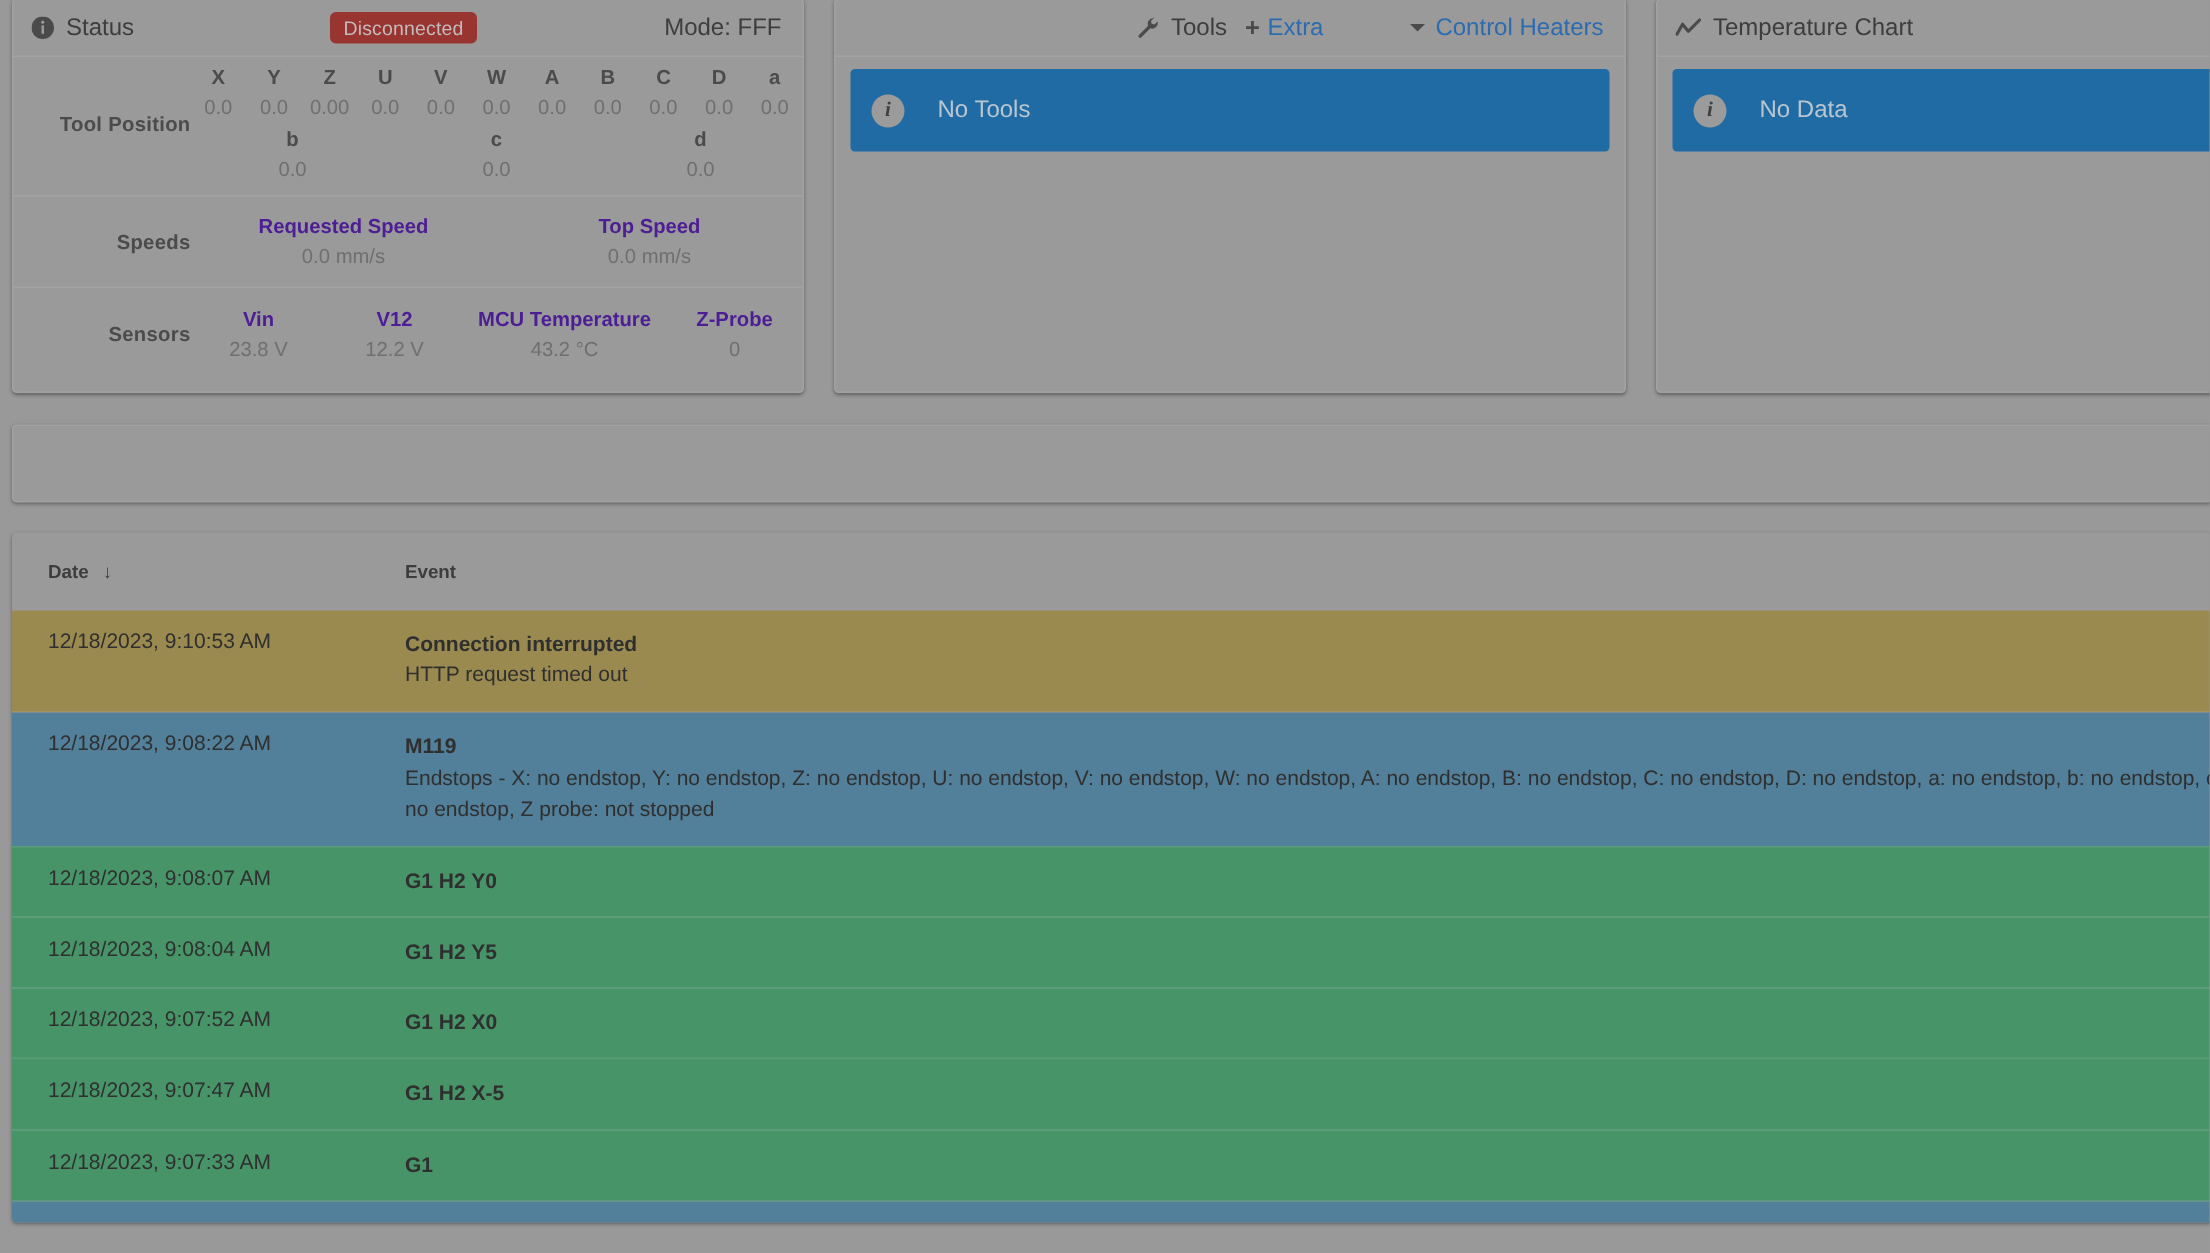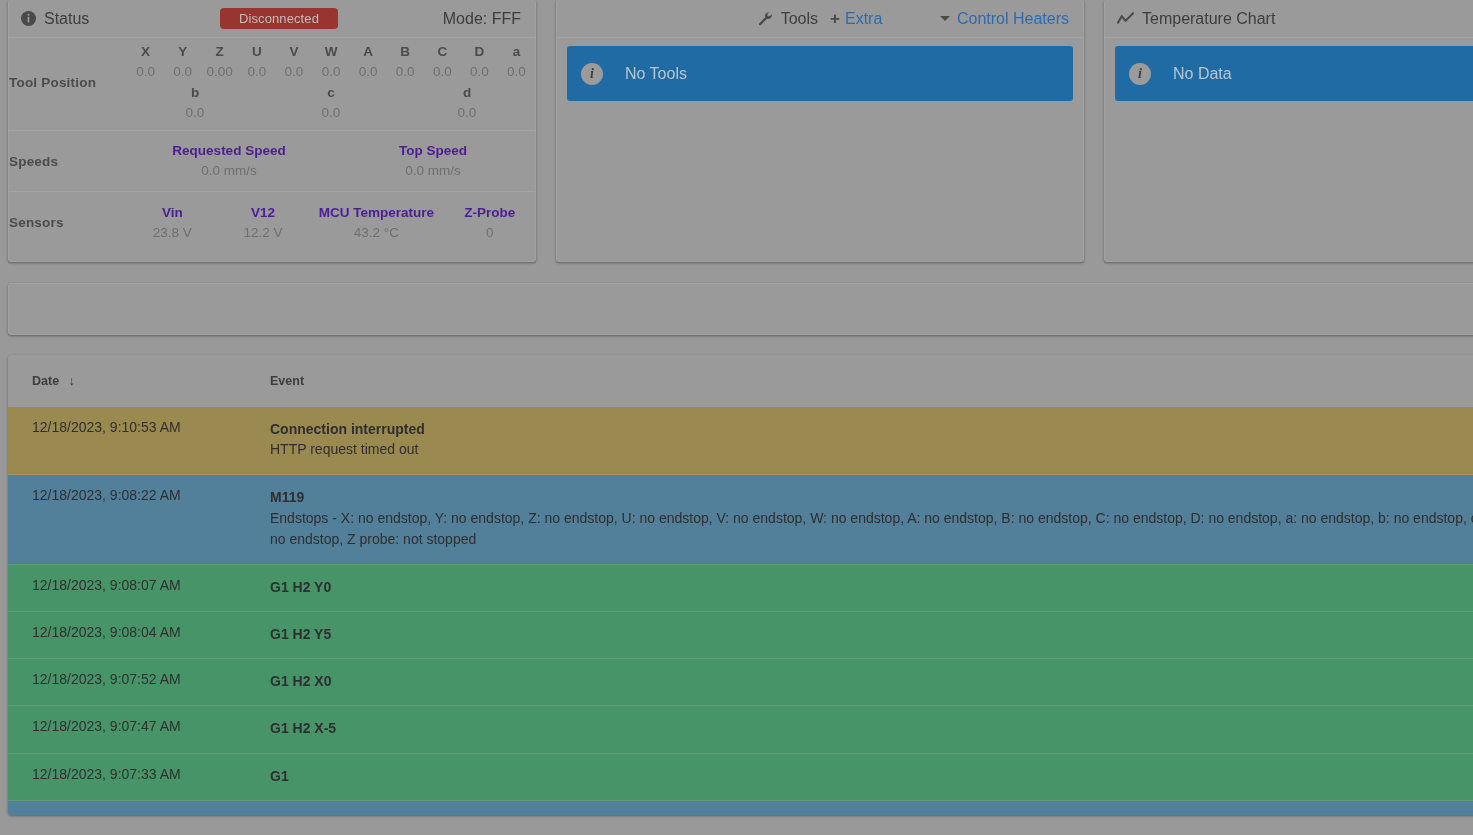--- a/index.html
+++ b/index.html
@@ -33,31 +33,31 @@
   .card-head {
     height: 38px; display:flex; align-items:center; padding: 0 12px;
     border-bottom: 1px solid #a3a3a3;
     position: relative;
   }
   .card-head .title { font-size:16px; color:#3d3d3d; font-weight:400; }
   .head-icon { margin-right:8px; display:inline-flex; align-items:center; }
 
   .badge {
     background:#993531; color:#c3bcbc; font-size:13px;
-    padding:3px 19px; border-radius:4px; letter-spacing:.1px;
+    padding:3px 9px; border-radius:4px; letter-spacing:.1px;
   }
   .mode-label { font-size:16px; color:#3d3d3d; }
 
   .status-sec {
     border-bottom:1px solid #a3a3a3;
     display:flex; align-items:center; padding: 6px 0;
   }
   .status-sec:last-child { border-bottom:none; }
   .sec-label {
-    width:118px; flex:0 0 118px; text-align:left;
+    width:118px; flex:0 0 118px; text-align:right;
     font-weight:bold; font-size:13.5px; color:#4b4b4b;
     letter-spacing:.2px;
   }
   .sec-body { flex:1 1 auto; }
 
   .axis-grid { display:flex; width:100%; }
   .axis-cell { flex:1 1 0; text-align:center; }
   .axis-cell .k { font-weight:bold; font-size:13.5px; color:#4b4b4b; line-height:1.45; }
   .axis-cell .v { font-size:13.5px; color:#6f6f6f; line-height:1.45; }
 

